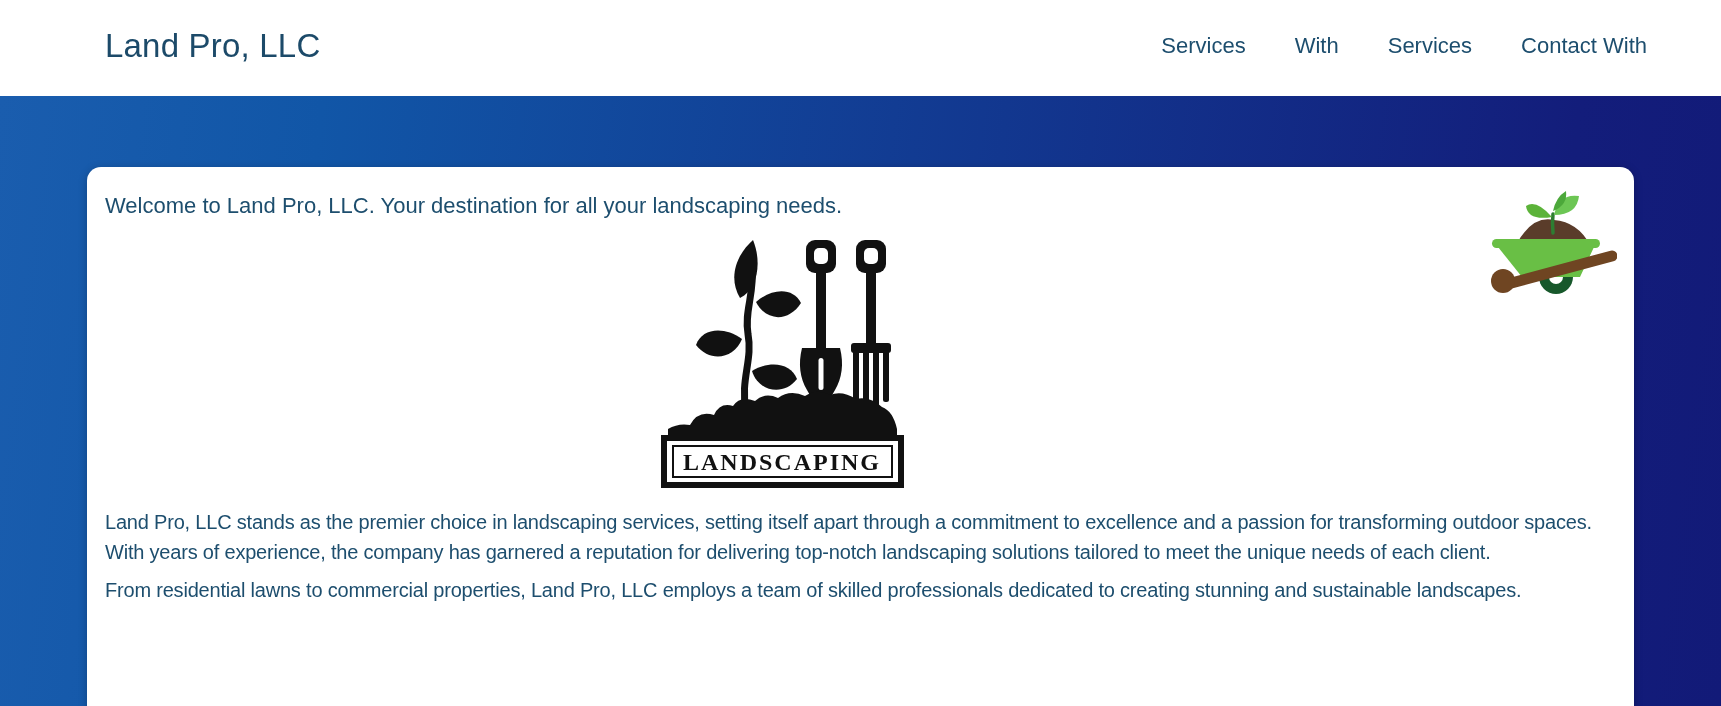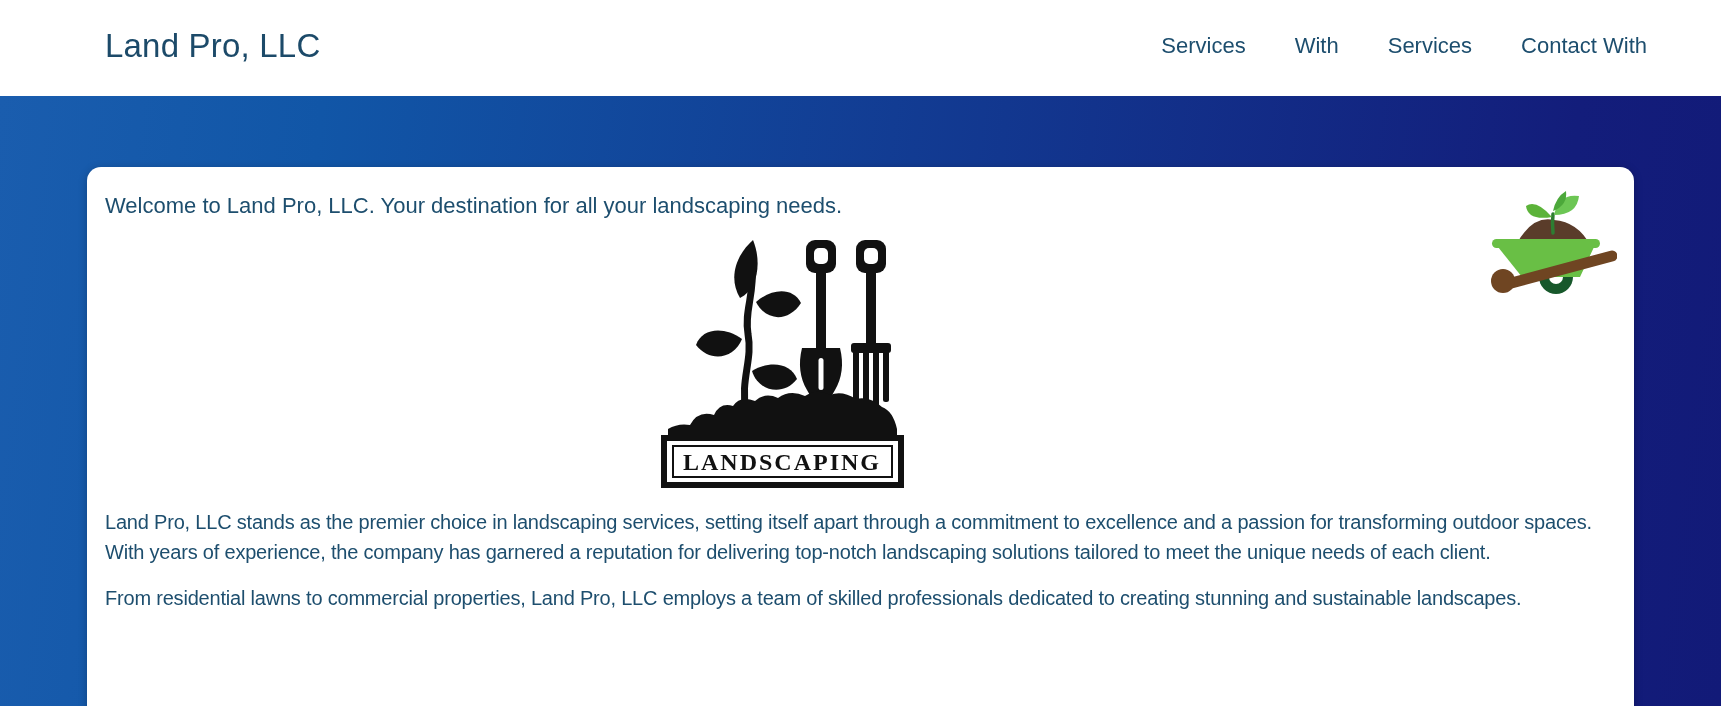--- a/index.html
+++ b/index.html
@@ -33,21 +33,21 @@
   }
   .welcome { font-size:22px; line-height:30px; color:#1d4e6e; }
 
   .logo-row { position:relative; height:252px; margin-top:17px; }
   .logo-svg { position:absolute; left:555px; top:0; width:245px; height:252px; }
 
   .barrow-icon { position:absolute; top:20px; right:17px; width:127px; height:110px; }
 
   .para {
     font-size:20px; line-height:30px; color:#1d4e6e;
-    letter-spacing:-0.2px; margin-top:16px; max-width:1511px;
+    letter-spacing:-0.2px; margin-top:8px; max-width:1511px;
   }
   .para.first { margin-top:17px; }
 
   .logo-caption {
     font-family:"Liberation Serif", serif; font-weight:700;
     letter-spacing:2px;
   }
 </style>
 </head>
 <body>

